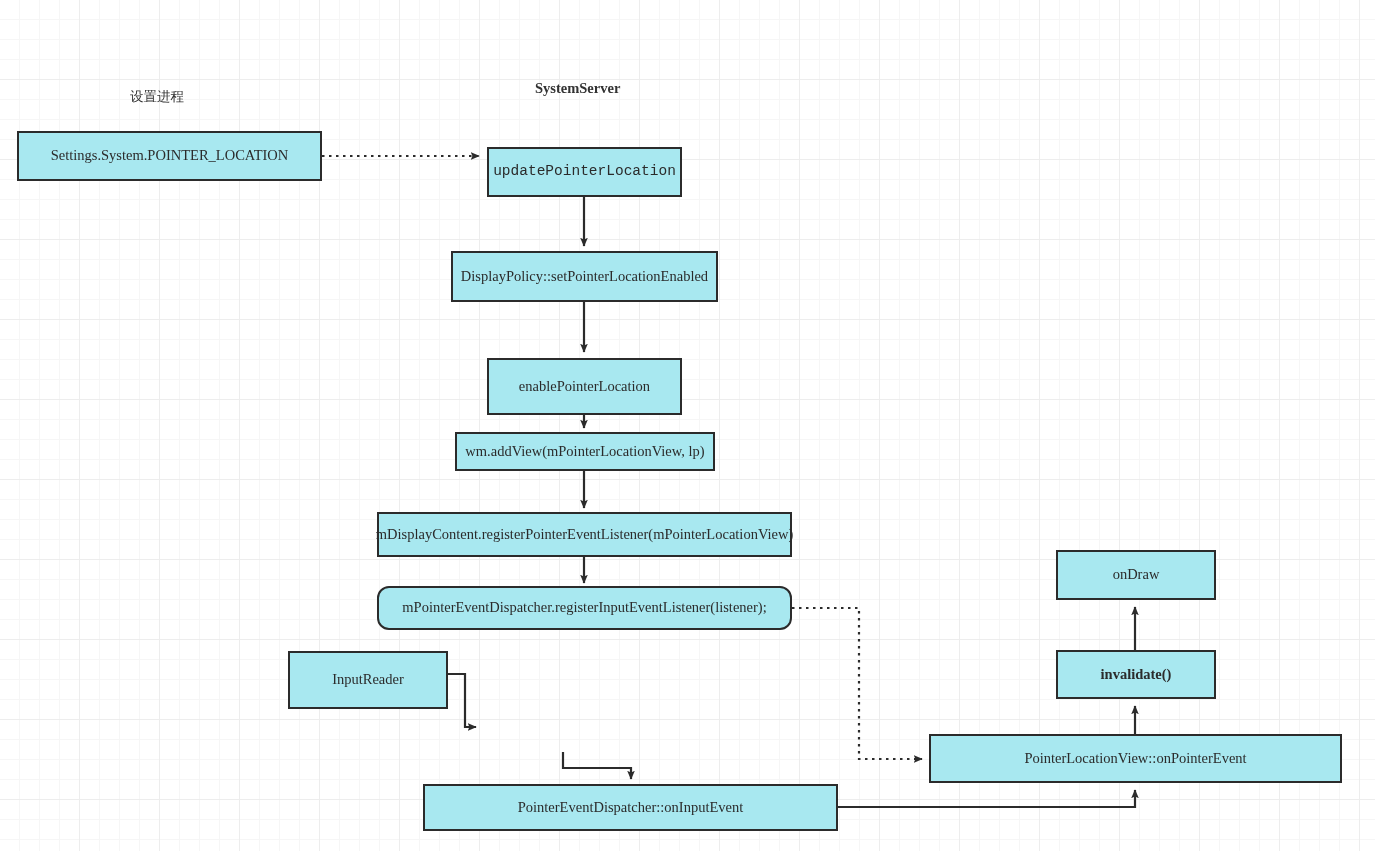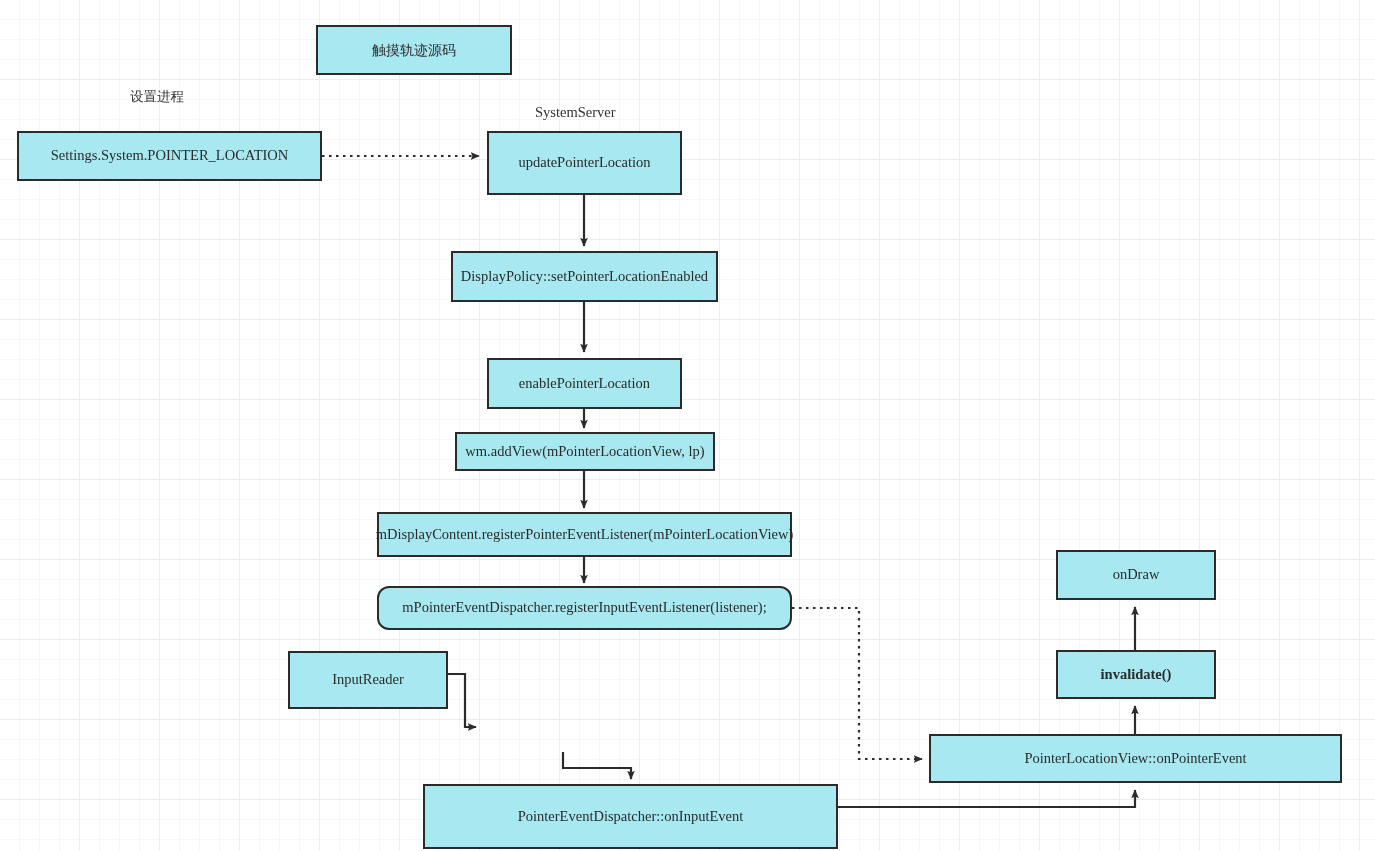--- a/index.html
+++ b/index.html
@@ -93,43 +93,42 @@
 
     <path d="M563,752 L563,768 L631,768 L631,779" stroke="#2b2b2b" stroke-width="2.2" fill="none" marker-end="url(#arrow)"></path>
 
     <path d="M838,807 L1135,807 L1135,790" stroke="#2b2b2b" stroke-width="2.2" fill="none" marker-end="url(#arrow)"></path>
 
     <path d="M1135,734 L1135,706" stroke="#2b2b2b" stroke-width="2.2" fill="none" marker-end="url(#arrow)"></path>
 
     <path d="M1135,650 L1135,607" stroke="#2b2b2b" stroke-width="2.2" fill="none" marker-end="url(#arrow)"></path>
   </svg>
 
-  <div class="node cjk" style="left:316px; top:25px; width:196px; height:50px;">触摸轨迹源码</div>
 
   <div class="swimlane-label cjk" style="left:130px; top:88px;">设置进程</div>
-  <div class="swimlane-label" style="left:535px; top:104px;">SystemServer</div>
+  <div class="swimlane-label" style="left:535px; top:80px;font-weight:bold;">SystemServer</div>
 
   <div class="node" style="left:17px; top:131px; width:305px; height:50px;">Settings.System.POINTER_LOCATION</div>
 
-  <div class="node" style="left:487px; top:131px; width:195px; height:64px;">updatePointerLocation</div>
+  <div class="node" style="left:487px; top:147px; width:195px; height:50px;font-family:Liberation Mono, monospace;">updatePointerLocation</div>
 
   <div class="node" style="left:451px; top:251px; width:267px; height:51px;">DisplayPolicy::setPointerLocationEnabled</div>
 
-  <div class="node" style="left:487px; top:358px; width:195px; height:51px;">enablePointerLocation</div>
+  <div class="node" style="left:487px; top:358px; width:195px; height:57px;">enablePointerLocation</div>
 
   <div class="node" style="left:455px; top:432px; width:260px; height:39px;">wm.addView(mPointerLocationView, lp)</div>
 
   <div class="node" style="left:377px; top:512px; width:415px; height:45px;">mDisplayContent.registerPointerEventListener(mPointerLocationView)</div>
 
   <div class="node" style="left:377px; top:586px; width:415px; height:44px;border-radius:12px;">mPointerEventDispatcher.registerInputEventListener(listener);</div>
 
   <div class="node" style="left:288px; top:651px; width:160px; height:58px;">InputReader</div>
 
 
-  <div class="node" style="left:423px; top:784px; width:415px; height:65px;">PointerEventDispatcher::onInputEvent</div>
+  <div class="node" style="left:423px; top:784px; width:415px; height:47px;">PointerEventDispatcher::onInputEvent</div>
 
   <div class="node" style="left:929px; top:734px; width:413px; height:49px;">PointerLocationView::onPointerEvent</div>
 
   <div class="node" style="left:1056px; top:650px; width:160px; height:49px;font-weight:bold;">invalidate()</div>
 
   <div class="node" style="left:1056px; top:550px; width:160px; height:50px;">onDraw</div>
 
 </div>
 
 </body></html>

